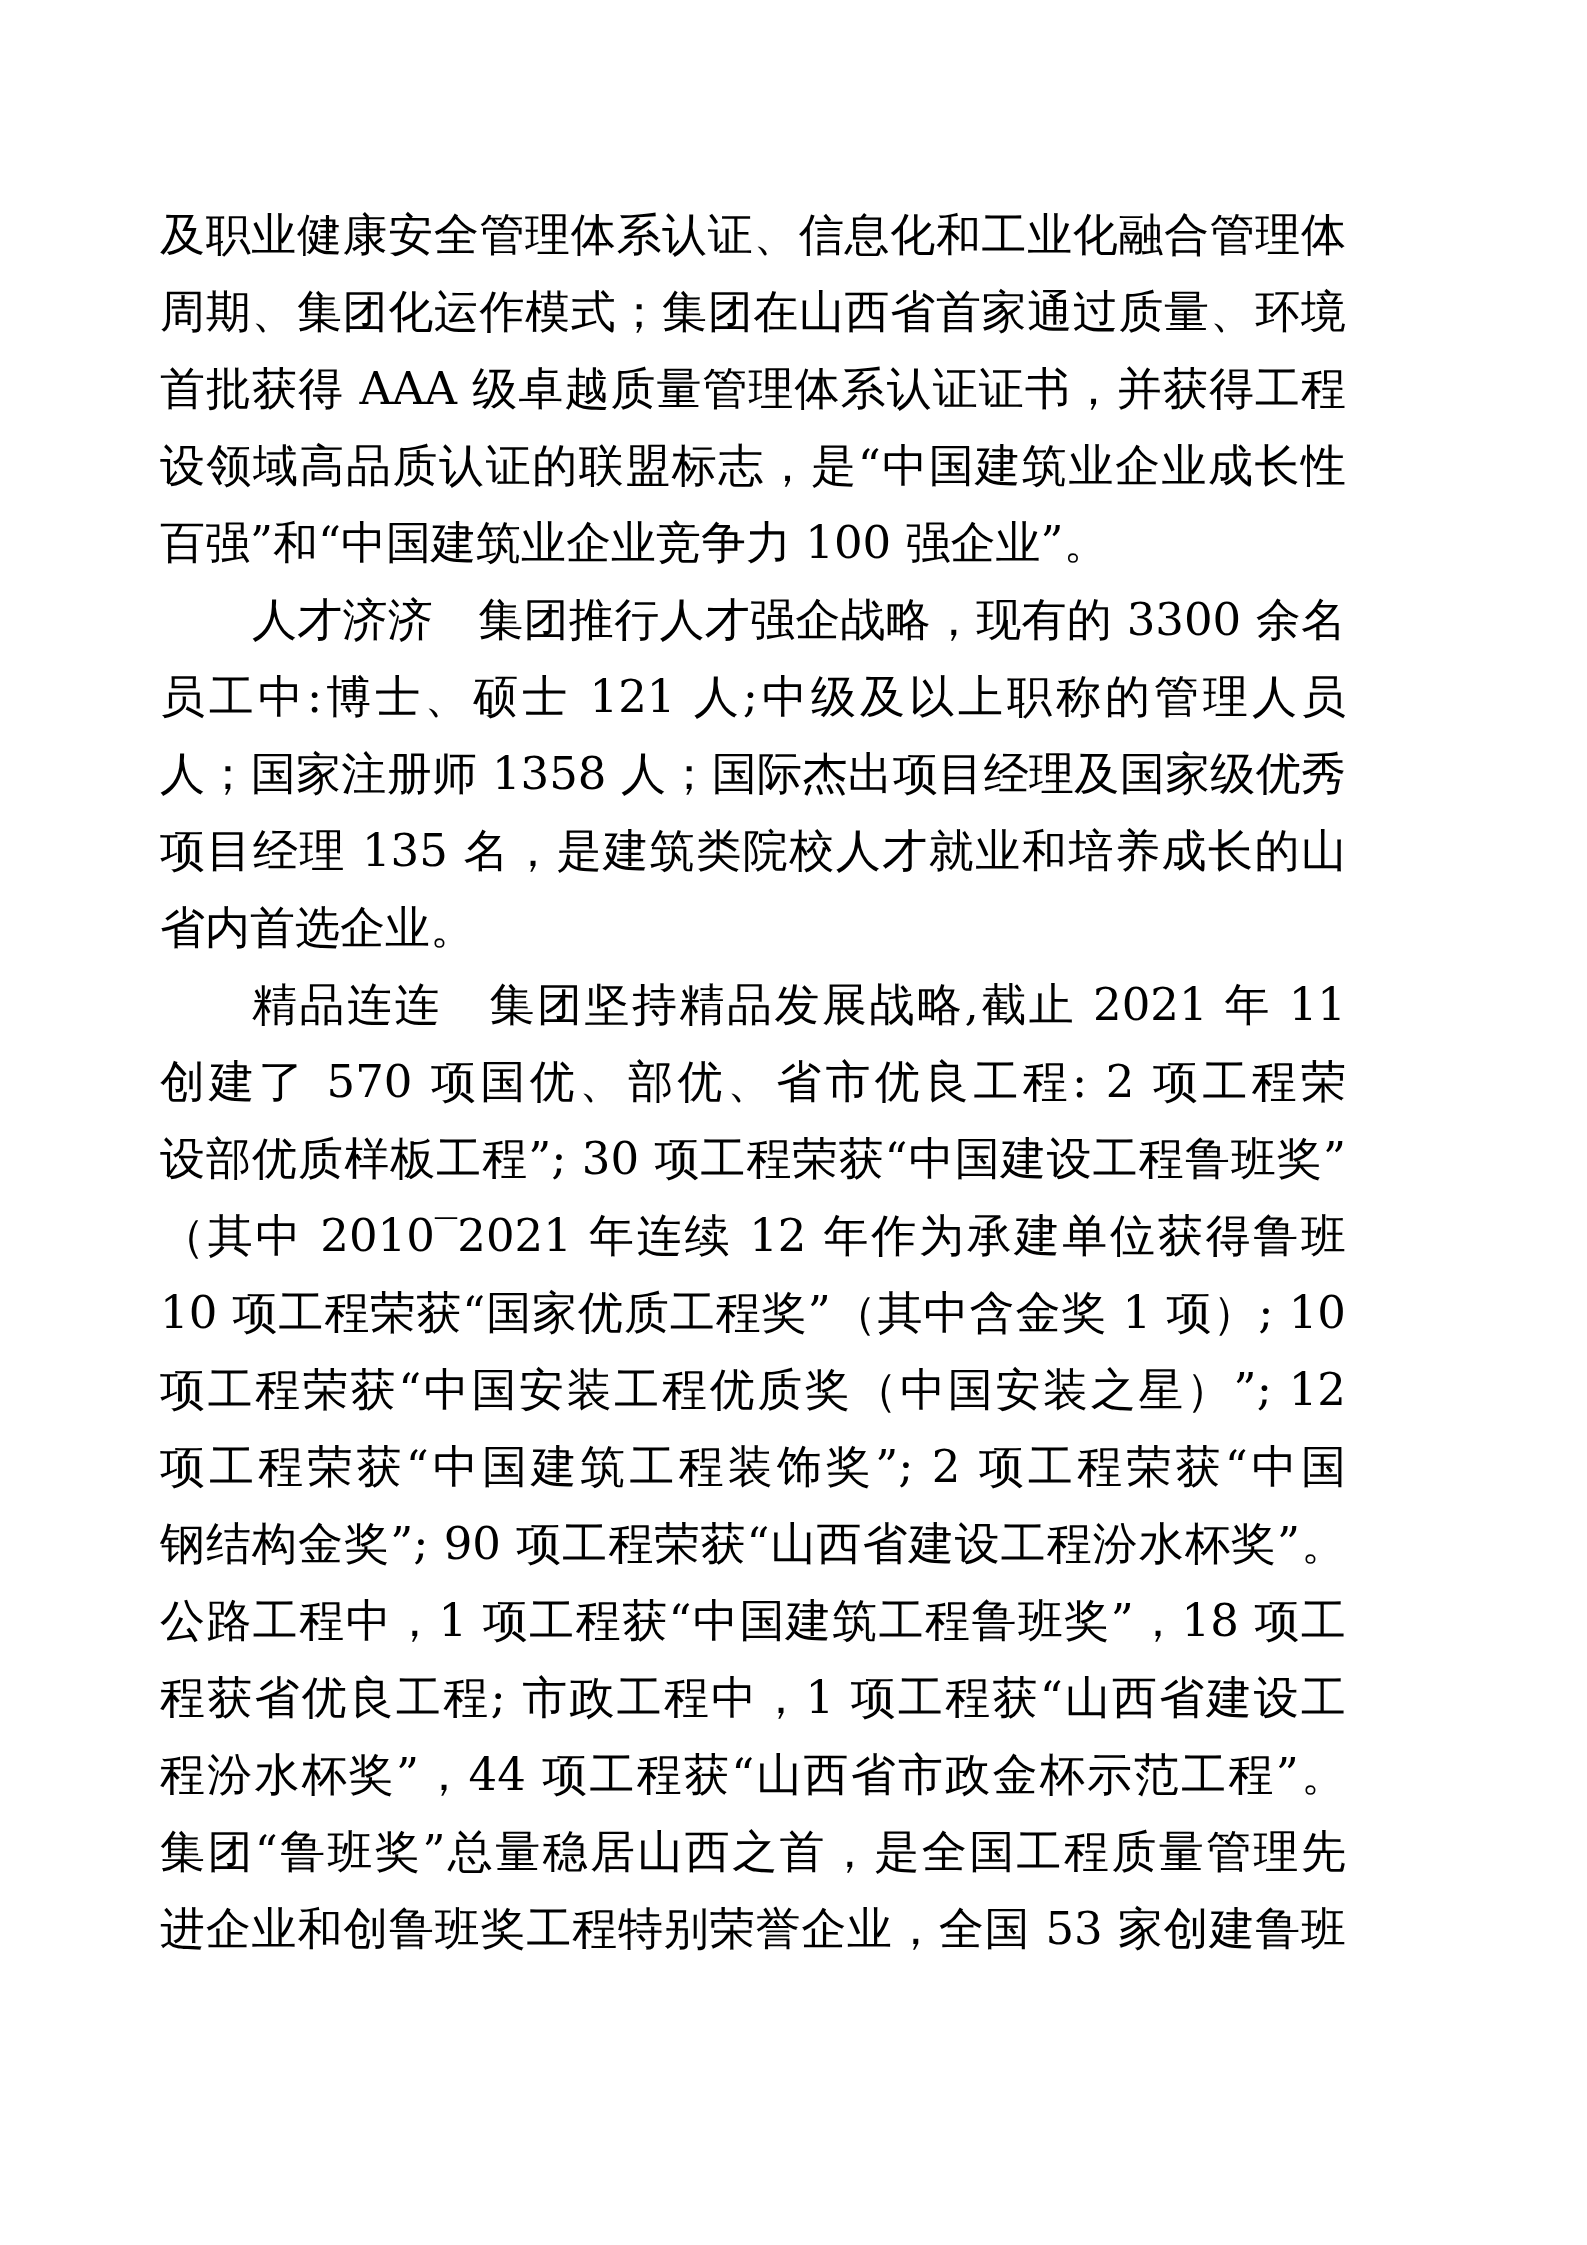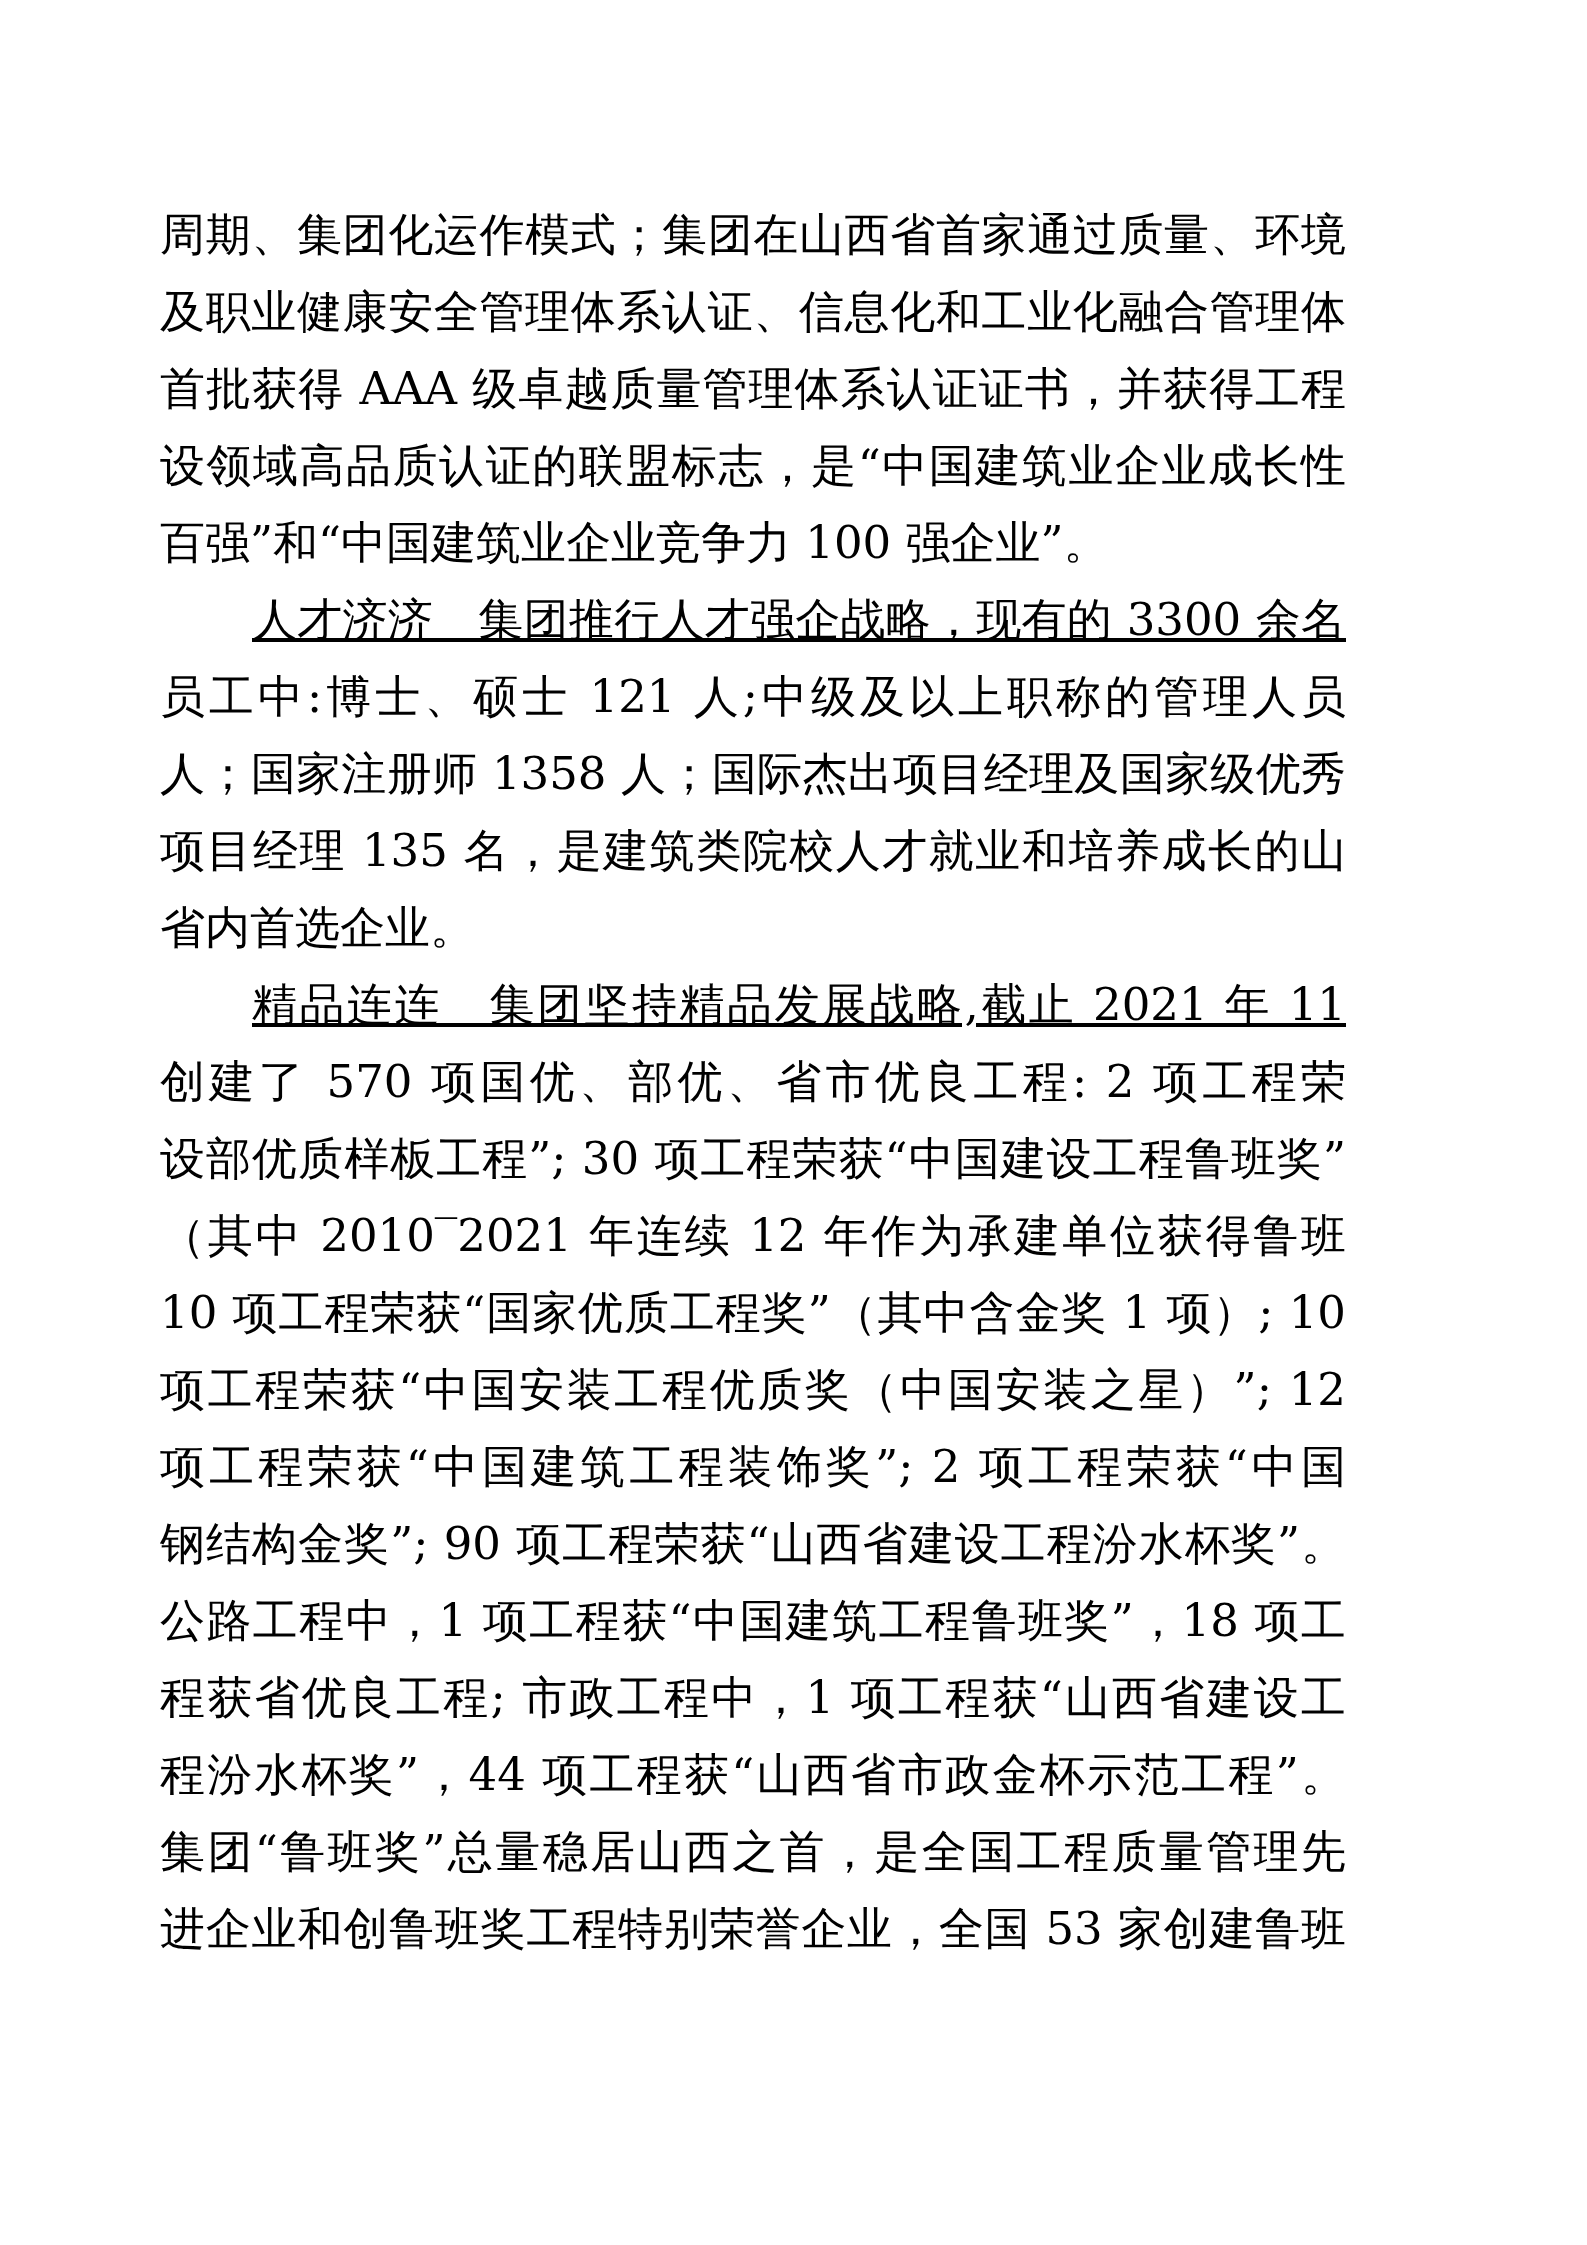--- a/index.html
+++ b/index.html
@@ -32,30 +32,29 @@
   }
   .line.justify {
     white-space: normal;
     text-align: justify;
     text-align-last: justify;
     text-justify: inter-character;
     overflow: hidden;
   }
   .line.indent {
     text-indent: 92px;
-    text-decoration: underline;
   }
 </style>
 </head>
 <body>
 
 <div class="page">
   <div class="doc-body">
+      <div class="line justify">及职业健康安全管理体系认证、信息化和工业化融合管理体</div>
       <div class="line justify">周期、集团化运作模式；集团在山西省首家通过质量、环境</div>
-      <div class="line justify">及职业健康安全管理体系认证、信息化和工业化融合管理体</div>
       <div class="line justify">首批获得 AAA 级卓越质量管理体系认证证书，并获得工程建</div>
       <div class="line justify">设领域高品质认证的联盟标志，是“中国建筑业企业成长性</div>
       <div class="line">百强”和“中国建筑业企业竞争力 100 强企业”。</div>
       <div class="line justify indent">人才济济　集团推行人才强企战略，现有的 3300 余名</div>
       <div class="line justify">员工中:博士、硕士 121 人;中级及以上职称的管理人员 1712</div>
       <div class="line justify">人；国家注册师 1358 人；国际杰出项目经理及国家级优秀</div>
       <div class="line justify">项目经理 135 名，是建筑类院校人才就业和培养成长的山西</div>
       <div class="line">省内首选企业。</div>
       <div class="line justify indent">精品连连　集团坚持精品发展战略,截止 2021 年 11 月,</div>
       <div class="line justify">创建了 570 项国优、部优、省市优良工程: 2 项工程荣获“建</div>

